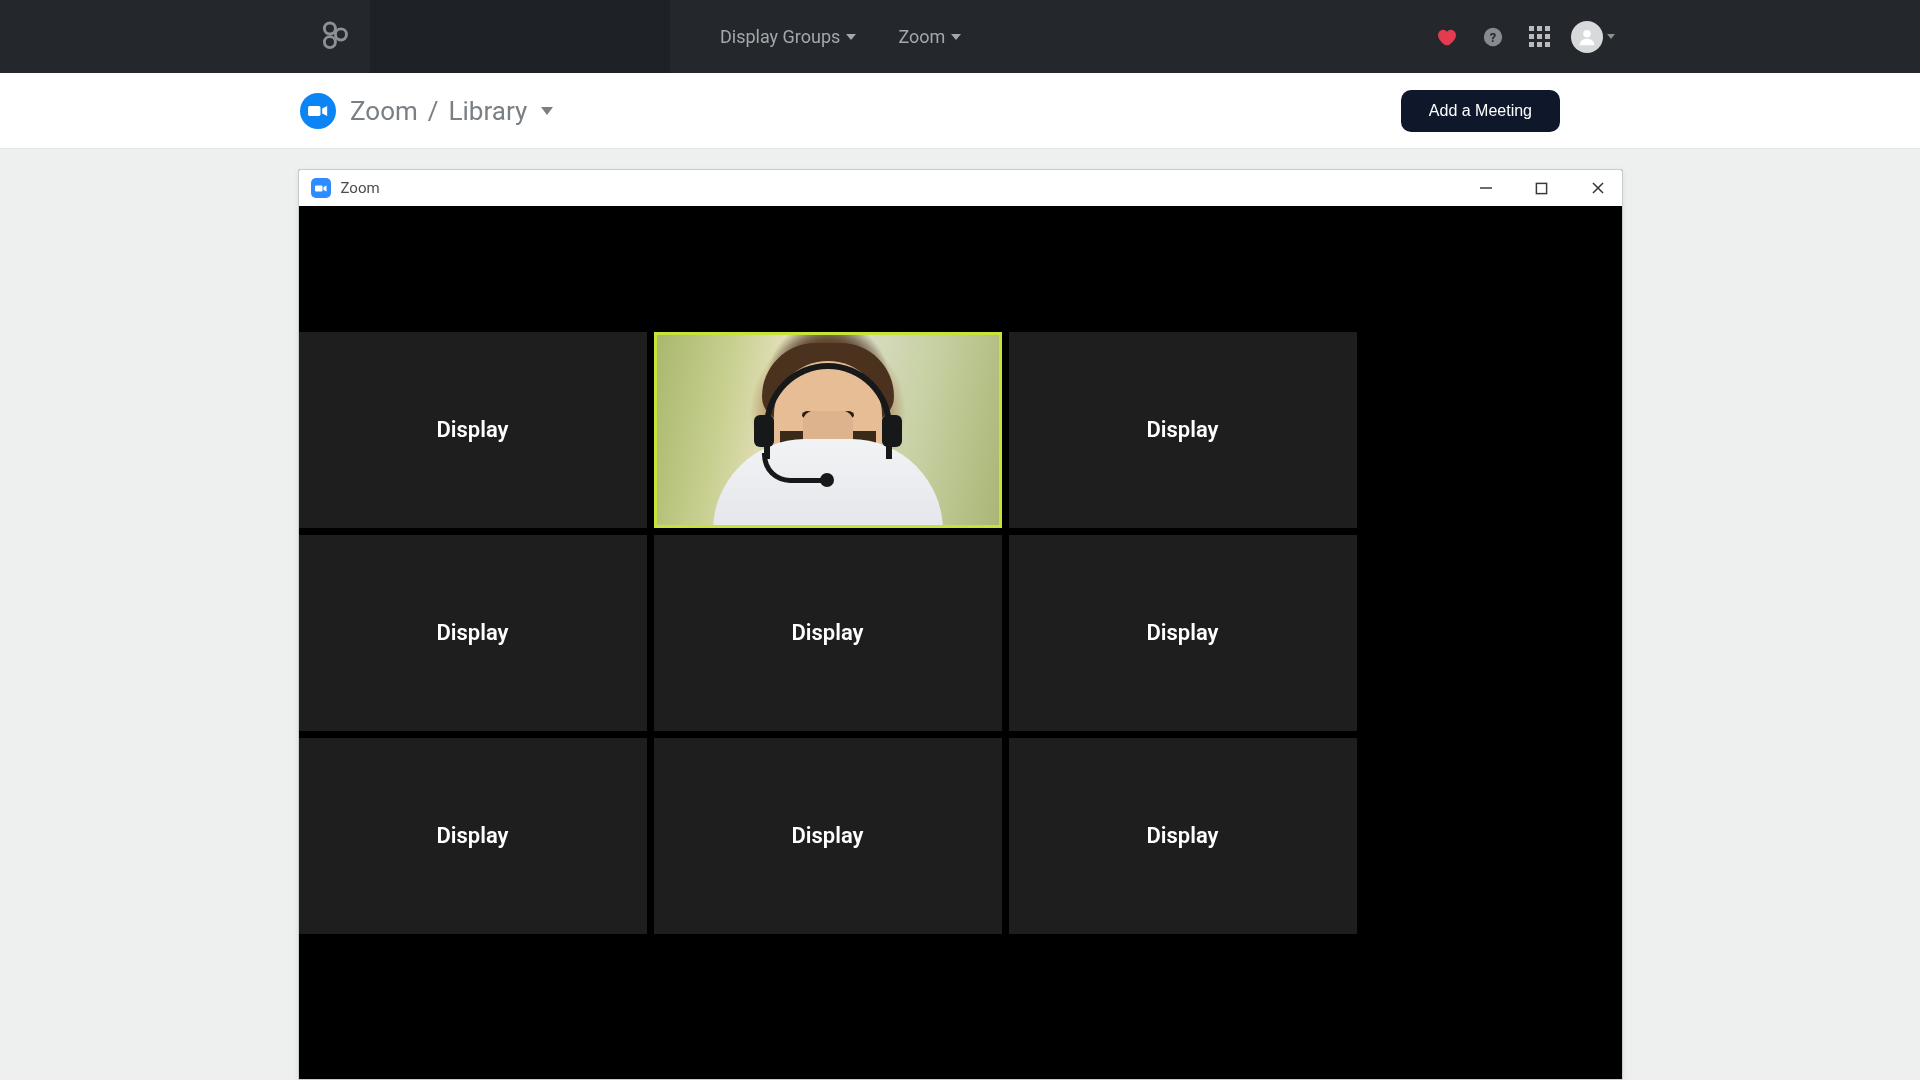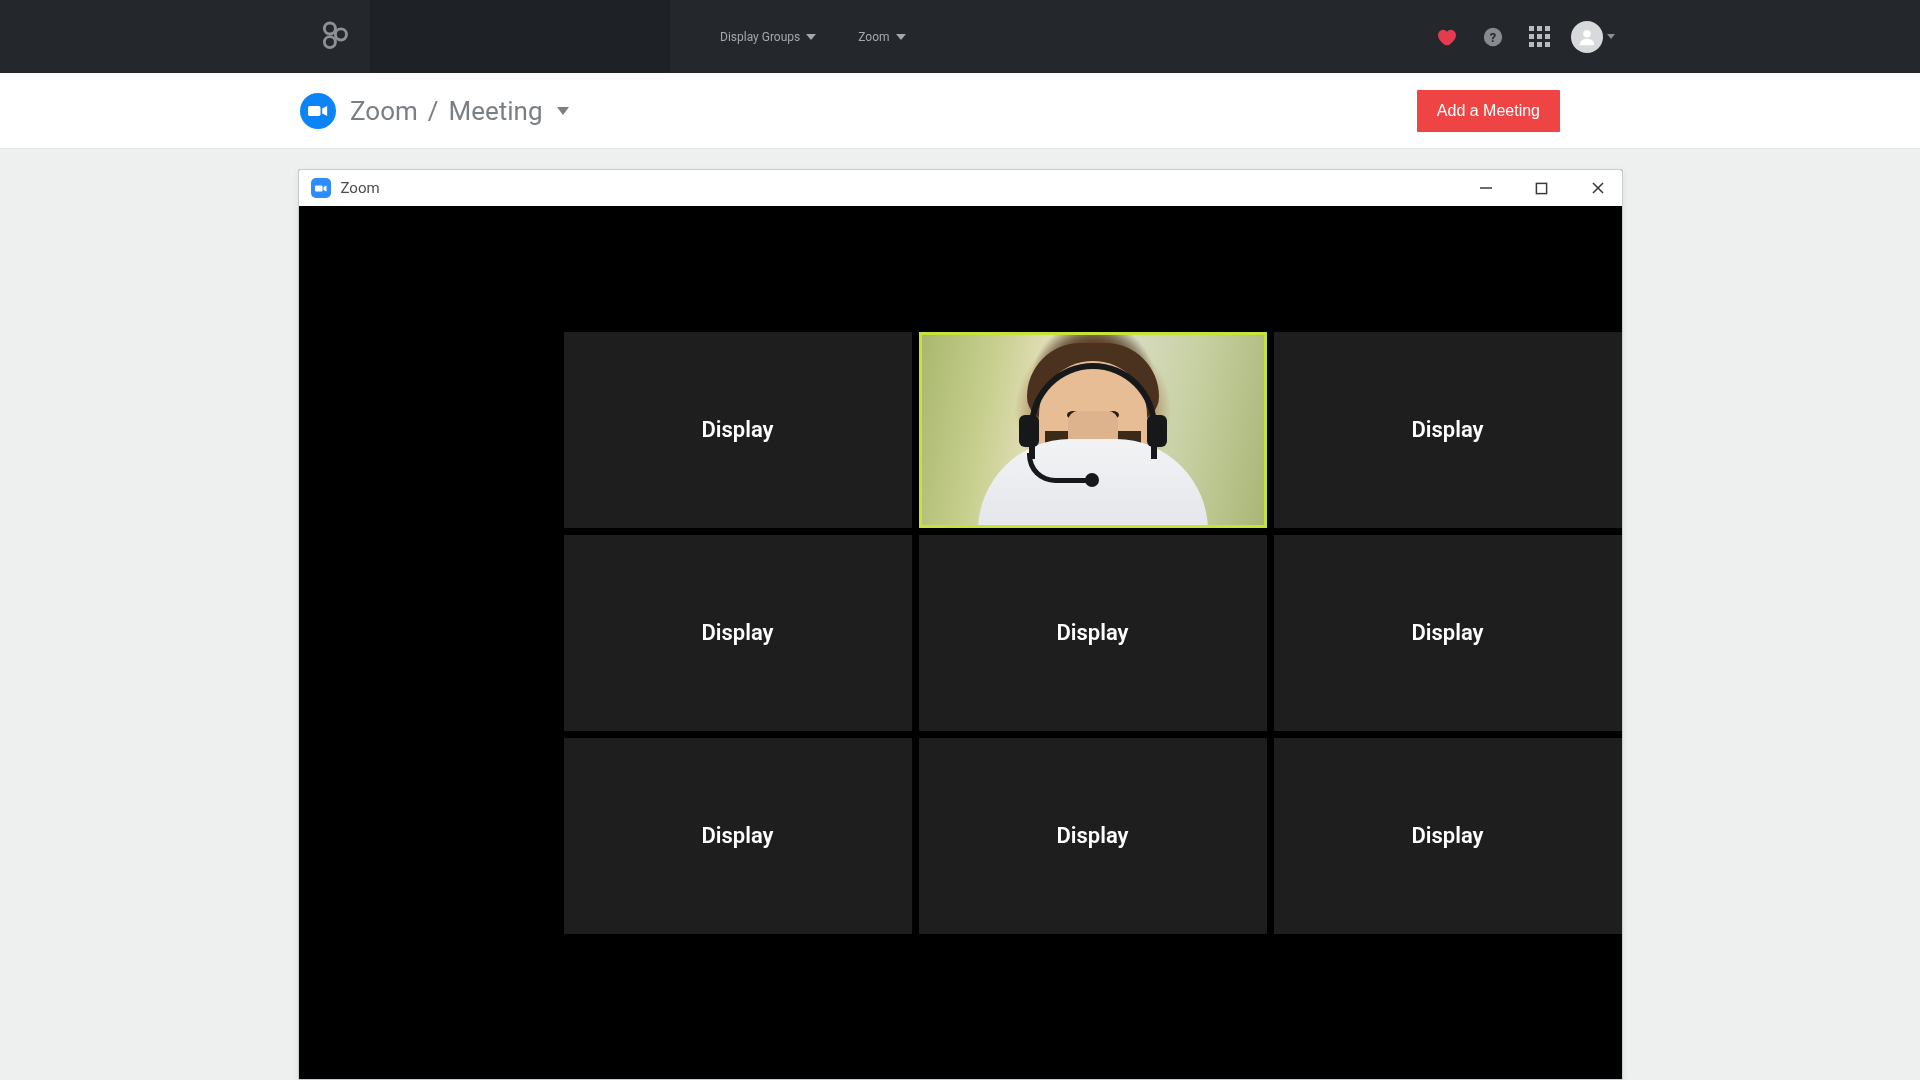--- a/index.html
+++ b/index.html
@@ -22,21 +22,21 @@
   }
   .logo-wrap svg { display:block; }
   .nav-spacer-dark {
     width: 300px; height:100%; background:#1e2125;
   }
   .nav-tabs {
     display:flex; align-items:center; height:100%; gap: 42px;
     margin-left: 50px;
   }
   .nav-tab {
-    color:#a4a7ab; font-size:12px; display:flex; align-items:center; gap:6px;
+    color:#a4a7ab; font-size:18px; display:flex; align-items:center; gap:6px;
     cursor:pointer;
   }
   .nav-tab .caret {
     width:0;height:0;border-left:5px solid transparent;border-right:5px solid transparent;border-top:6px solid #a4a7ab;
   }
   .nav-right {
     position:absolute; right: 305px; top:0; height:100%; display:flex; align-items:center; gap:18px;
   }
   .nav-icon { display:flex; align-items:center; justify-content:center; width:28px; height:28px; color:#878a8e; cursor:pointer; }
   .heart { color:#e33b4f; font-size:20px; }
@@ -57,21 +57,21 @@
   }
   .crumb-wrap { display:flex; align-items:center; gap:14px; }
   .zoom-badge {
     width:36px;height:36px;border-radius:50%; background:#0b84f5; display:flex;align-items:center;justify-content:center;
   }
   .crumb {
     font-size:26px; color:#7a7f84; font-weight:400; display:flex; align-items:center; gap:10px;
   }
   .crumb .caret2 { width:0;height:0;border-left:6px solid transparent;border-right:6px solid transparent;border-top:8px solid #7a7f84; margin-left:4px;}
   .add-btn {
-    background:#ef4444; color:#fff; border:none; padding:12px 20px; font-size:16px; border-radius:1px; cursor:pointer;
+    background:#0f172a; color:#fff; border:none; padding:12px 28px; font-size:16px; border-radius:10px; cursor:pointer;
   }
 
   
   .main-area {
     background:#eef0f0; width:100%; height: calc(1080px - 73px - 76px);
     display:flex; justify-content:center; padding-top:20px;
   }
   .app-window {
     width: 1325px;
     background:#000;
@@ -88,21 +88,21 @@
   .title-left { display:flex; align-items:center; gap:10px; }
   .zoom-small {
     width:20px;height:20px;border-radius:5px;background:#2d8cff;display:flex;align-items:center;justify-content:center;
   }
   .title-text { font-size:15px; color:#4a4d50; }
   .win-ctrls { display:flex; gap:28px; align-items:center;}
   .win-ctrl { width:28px;height:28px; display:flex;align-items:center;justify-content:center; color:#3a3a3a; cursor:pointer;}
   .win-ctrl svg { stroke:#3a3a3a; }
 
   .zoom-body {
-    flex:1; background:#000; display:flex; align-items:center; justify-content:flex-end;
+    flex:1; background:#000; display:flex; align-items:center; justify-content:flex-start;
     padding: 20px 0 40px 0;
   }
   .video-grid {
     display:grid; grid-template-columns: repeat(3, 348px); grid-auto-rows: 196px; gap:7px;
   }
   .tile {
     background:#1e1e1e; display:flex; align-items:center; justify-content:center;
     font-size:22px; font-weight:600; color:#ffffff;
     cursor:pointer;
   }
@@ -231,21 +231,21 @@
   <div class="crumb-wrap">
     <div class="zoom-badge">
       <svg width="20" height="14" viewBox="0 0 24 16">
           <rect x="0" y="2" width="15" height="12" rx="2" fill="#fff"></rect>
           <path d="M17 5l6-3v12l-6-3z" fill="#fff"></path>
         </svg>
     </div>
     <div class="crumb">
       <span>Zoom</span>
       <span>/</span>
-      <span>Meeting</span>
+      <span>Library</span>
       <span class="caret2"></span>
     </div>
   </div>
   <button class="add-btn">Add a Meeting</button>
 </div>
 
 <div class="main-area">
   <div class="app-window">
     <div class="title-bar">
       <div class="title-left">

